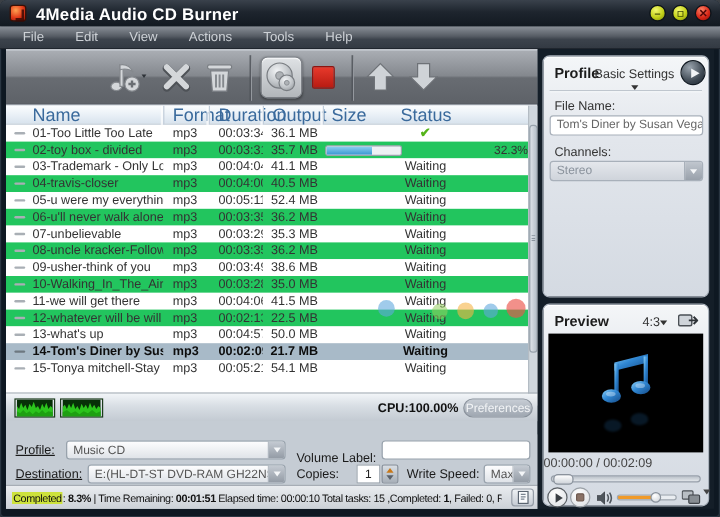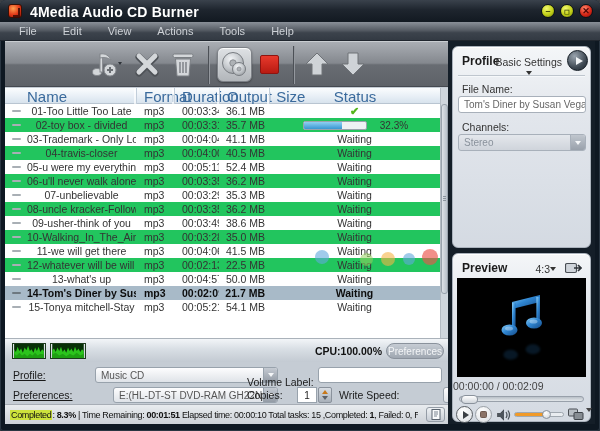--- a/index.html
+++ b/index.html
@@ -51,59 +51,59 @@
   .list-header .hc.name{padding-left:2px;}
   .list-header .hc.status{justify-content:center;padding-left:0;}
   .rows{position:absolute;left:0;top:16px;width:435px;}
   .trow{height:14px;display:grid;grid-template-columns:20px 111px 38px 45px 50px 1fr;align-items:center;
     font-size:10.5px;color:#333;background:#ffffff;cursor:default;}
   .trow.alt{background:#22c55e;}
   .trow.sel{background:#a8bac8;color:#0d0d0d;font-weight:bold;}
   .trow .cell{white-space:nowrap;overflow:hidden;}
   .trow .grip{width:9px;height:2px;background:#a9afb5;border-radius:1px;margin-left:7px;}
   .trow.sel .grip{background:#6d7880;}
-  .trow .c-name{padding-left:2px;text-align:center;}
+  .trow .c-name{padding-left:2px;}
   .trow .c-fmt,.trow .c-dur{padding-left:8px;}
   .trow .c-size{text-align:right;padding-right:4px;}
   .trow .c-status{display:flex;align-items:center;justify-content:center;}
-  .trow .c-status.prog{justify-content:center;}
+  .trow .c-status.prog{justify-content:space-between;}
   .check{color:#55b41a;font-size:11px;font-weight:bold;line-height:1;}
   .pbar{width:64px;height:9px;border:1px solid #9aa2ac;background:#eef1f4;border-radius:2px;margin-left:2px;overflow:hidden;}
   .pfill{height:100%;background:linear-gradient(#8fd0f2,#3896d2);}
   .ptext{margin-left:13px;font-size:10px;}
 
   
   .vscroll{position:absolute;right:0;top:0;width:8px;height:250px;background:#cfd6dd;border-left:1px solid #b4bcc4;}
   .vthumb{position:absolute;left:0;top:16px;width:7px;height:190px;border-radius:3px;
     background:linear-gradient(90deg,#dde2e8,#b8c1ca);border:1px solid #98a2ac;}
   .vthumb::after{content:"";position:absolute;left:1px;right:1px;top:50%;height:5px;margin-top:-3px;
     background:repeating-linear-gradient(#8a949e 0 1px,transparent 1px 2px);}
 
   
   .watermark{position:absolute;left:200px;top:131px;white-space:nowrap;pointer-events:none;
     font-style:italic;font-weight:bold;color:rgba(142,180,218,.52);text-shadow:0 1px 0 rgba(255,255,255,.55);}
   .wm-main{font-size:26px;letter-spacing:.5px;}
   .wm-suffix{font-size:17px;}
   .wm-dot{position:absolute;border-radius:50%;pointer-events:none;}
 
   
-  .wavebar{position:absolute;left:0;top:297px;width:443px;height:24px;
+  .wavebar{position:absolute;left:0;top:286px;width:443px;height:24px;
     background:linear-gradient(#f2f5f8,#d8dee4 45%,#c3cad2);border-top:1px solid #aab2ba;}
   .wave{position:absolute;top:4px;border:1px solid #1c3a1c;}
   .cpu{position:absolute;right:66px;top:6px;font-size:10.5px;font-weight:bold;color:#111;}
   .pref-btn{position:absolute;right:4px;top:4px;width:58px;height:16px;border-radius:8px;
     background:linear-gradient(#c6ccd4,#9fa7b1);border:1px solid #8a929c;color:#f2f4f6;font-size:10px;
     display:flex;align-items:center;justify-content:center;cursor:pointer;}
 
   
   .settings{position:absolute;left:0;top:321px;width:443px;height:42px;background:#c5ccd4;font-size:10.5px;color:#1a1a1a;}
   .lbl{position:absolute;white-space:nowrap;}
   .lbl.u{text-decoration:underline;}
   .combo{position:absolute;height:16px;border:1px solid #98a2ac;border-radius:3px;background:linear-gradient(#fdfdfe,#dfe3e8);
-    display:flex;align-items:center;cursor:pointer;margin-left:40px;}
+    display:flex;align-items:center;cursor:pointer;}
   .combo .ctext{flex:1;padding:0 5px;font-size:10px;color:#555;white-space:nowrap;overflow:hidden;}
   .combo .cbtn{width:14px;height:100%;border-left:1px solid #98a2ac;border-radius:0 2px 2px 0;
     background:linear-gradient(#c4cad2,#939ba5);display:flex;align-items:center;justify-content:center;}
   .tri-down{width:0;height:0;border-left:3.5px solid transparent;border-right:3.5px solid transparent;border-top:4px solid #f4f6f8;}
   .txt-input{position:absolute;height:16px;border:1px solid #98a2ac;border-radius:3px;background:#fff;
     font-family:"Liberation Sans",sans-serif;font-size:10px;color:#444;padding:0 4px;}
   .spin-box{position:absolute;width:20px;height:16px;border:1px solid #98a2ac;background:#fff;font-size:10px;
     display:flex;align-items:center;justify-content:center;color:#222;}
   .stepper{position:absolute;width:14px;height:16px;border:1px solid #8a929c;border-radius:2px;
     background:linear-gradient(#d8dde3,#a8b0b9);display:flex;flex-direction:column;align-items:center;justify-content:center;gap:2px;cursor:pointer;}
@@ -453,21 +453,21 @@
     <div class="settings">
       <div class="lbl u" style="left:8px;top:7px;">Profile:</div>
       <div class="combo" style="left:50px;top:5px;width:183px;">
         <span class="ctext">Music CD</span>
         <span class="cbtn">
             <span class="tri-down"></span>
           </span>
       </div>
       <div class="lbl" style="left:242px;top:14px;">Volume Label:</div>
       <input class="txt-input" style="left: 313px; top: 5px; width: 124px;" value="">
-      <div class="lbl u" style="left:8px;top:27px;">Preferences:</div>
+      <div class="lbl u" style="left:8px;top:27px;">Destination:</div>
       <div class="combo" style="left:68px;top:25px;width:165px;">
         <span class="ctext">E:(HL-DT-ST DVD-RAM GH22NS30)</span>
         <span class="cbtn">
             <span class="tri-down"></span>
           </span>
       </div>
       <div class="lbl" style="left:242px;top:27px;">Copies:</div>
       <div class="spin-box" style="left:292px;top:25px;">1</div>
       <div class="stepper" style="left:313px;top:25px;">
         <span class="st-up"></span>

